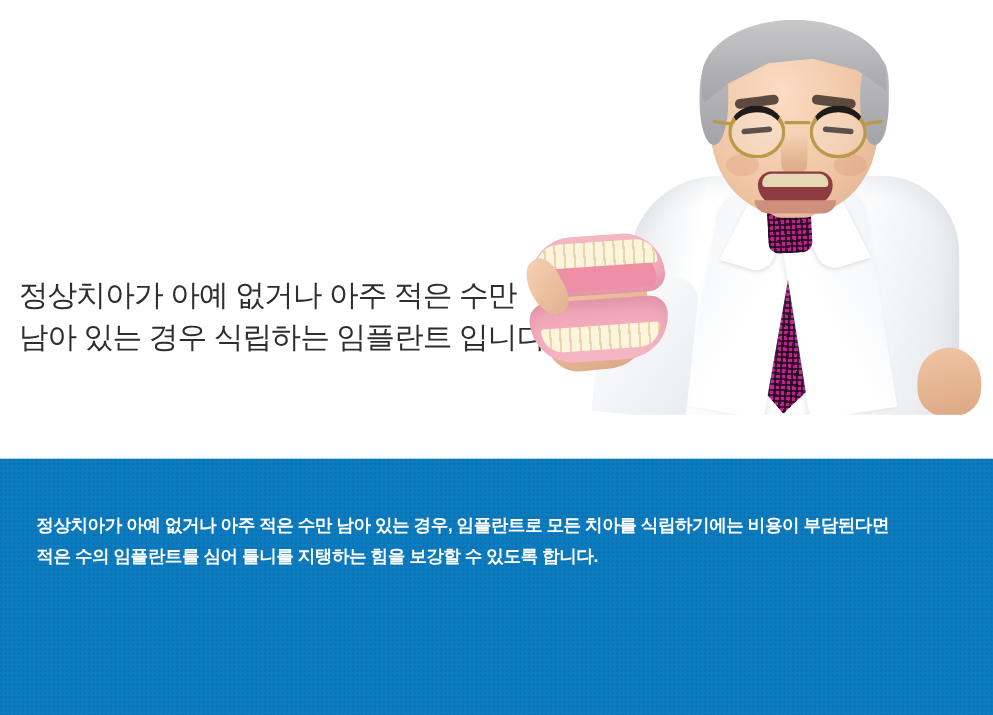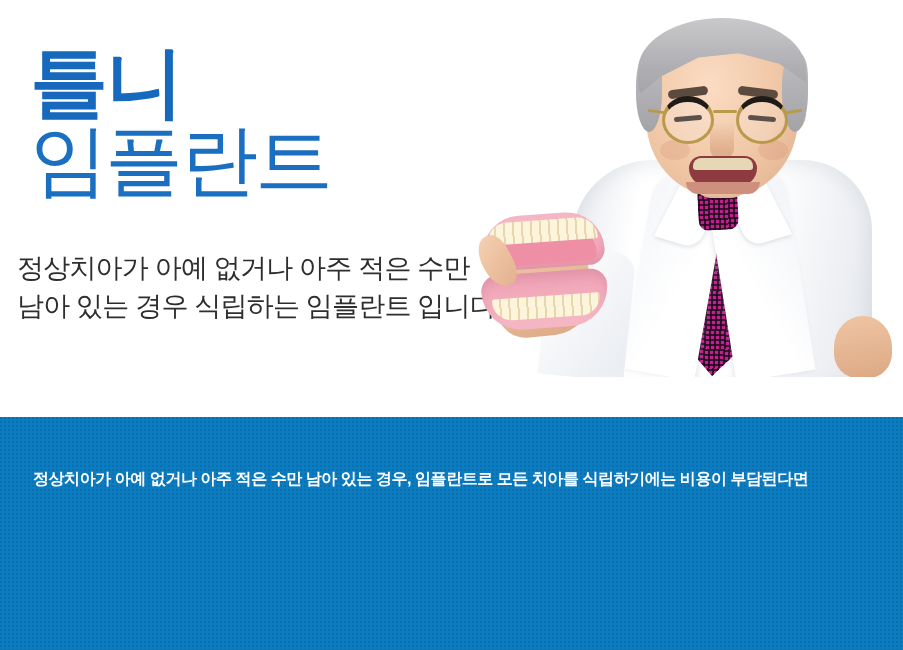--- a/index.html
+++ b/index.html
@@ -446,24 +446,20 @@
     border-radius: 6px 6px 52px 52px;
   }
 </style>
 </head>
 <body>
 
 <div class="banner">
 
   <div class="hero">
 
-    <div class="headline">
-      <span class="headline-line1">틀니</span>
-      <span class="headline-line2">임플란트</span>
-    </div>
 
     <div class="subhead">
       <span>정상치아가 아예 없거나 아주 적은 수만</span>
       <span>남아 있는 경우 식립하는 임플란트 입니다.</span>
     </div>
 
     <div class="doctor">
       <div class="coat"></div>
       <div class="shirt"></div>
       <div class="tie-body"></div>
@@ -507,16 +503,17 @@
       </div>
       <div class="thumb"></div>
       <div class="hand-r"></div>
     </div>
 
   </div>
 
   <div class="blue-panel">
     <div class="panel-text">
       <span>정상치아가 아예 없거나 아주 적은 수만 남아 있는 경우, 임플란트로 모든 치아를 식립하기에는 비용이 부담된다면</span>
+      <span>적은 수의 임플란트를 심어 틀니를 지탱하는 힘을 보강할 수 있도록 합니다.</span>
     </div>
   </div>
 
 </div>
 
 </body></html>

